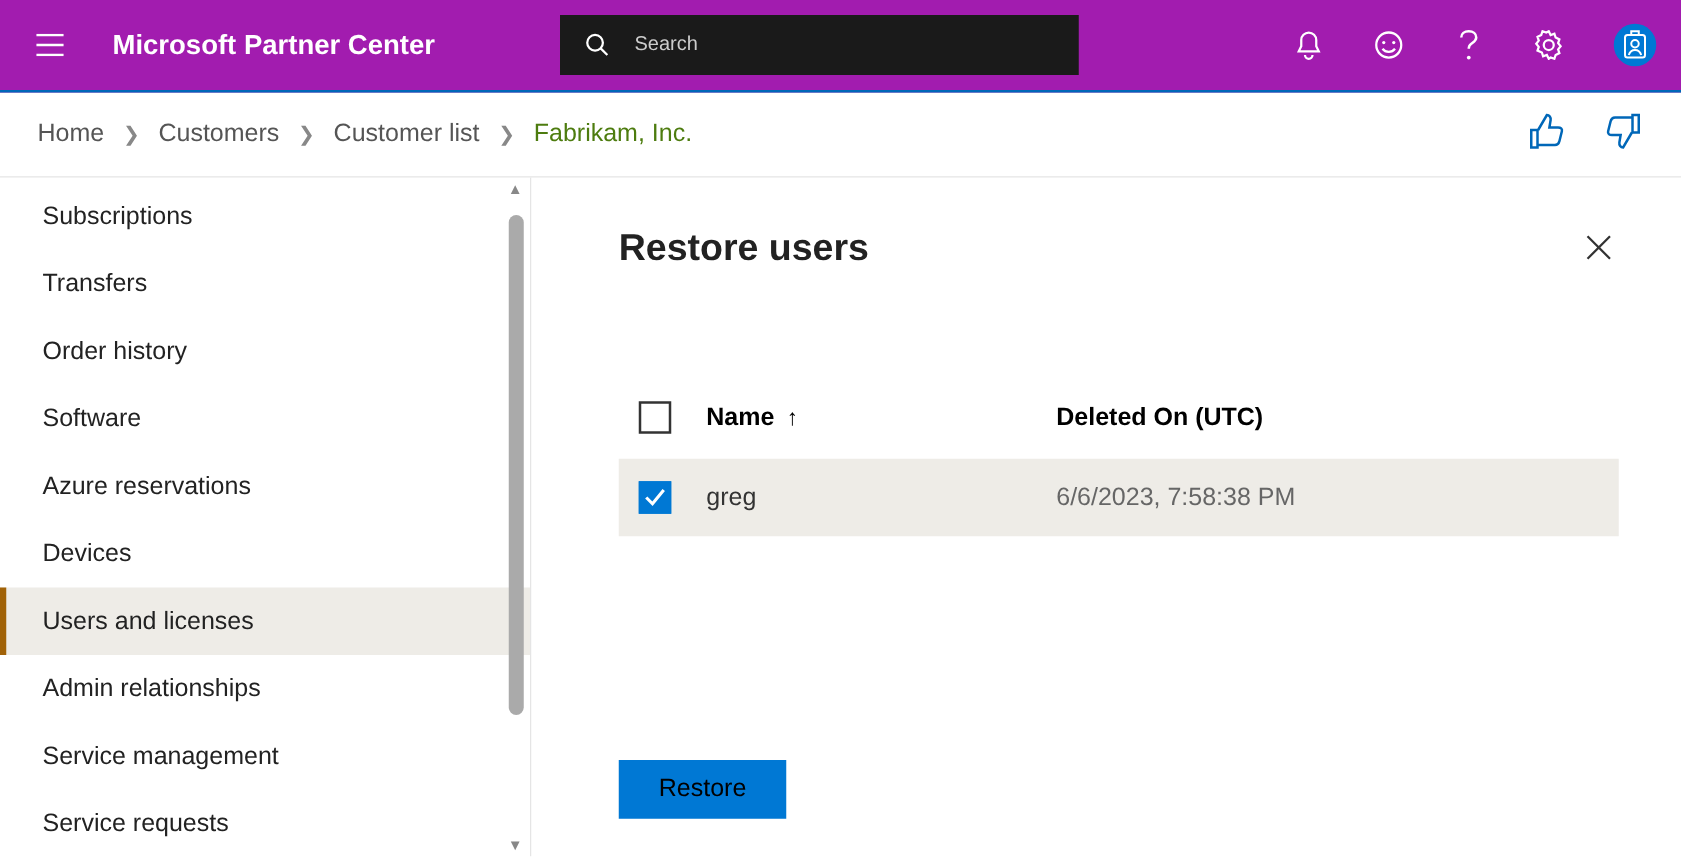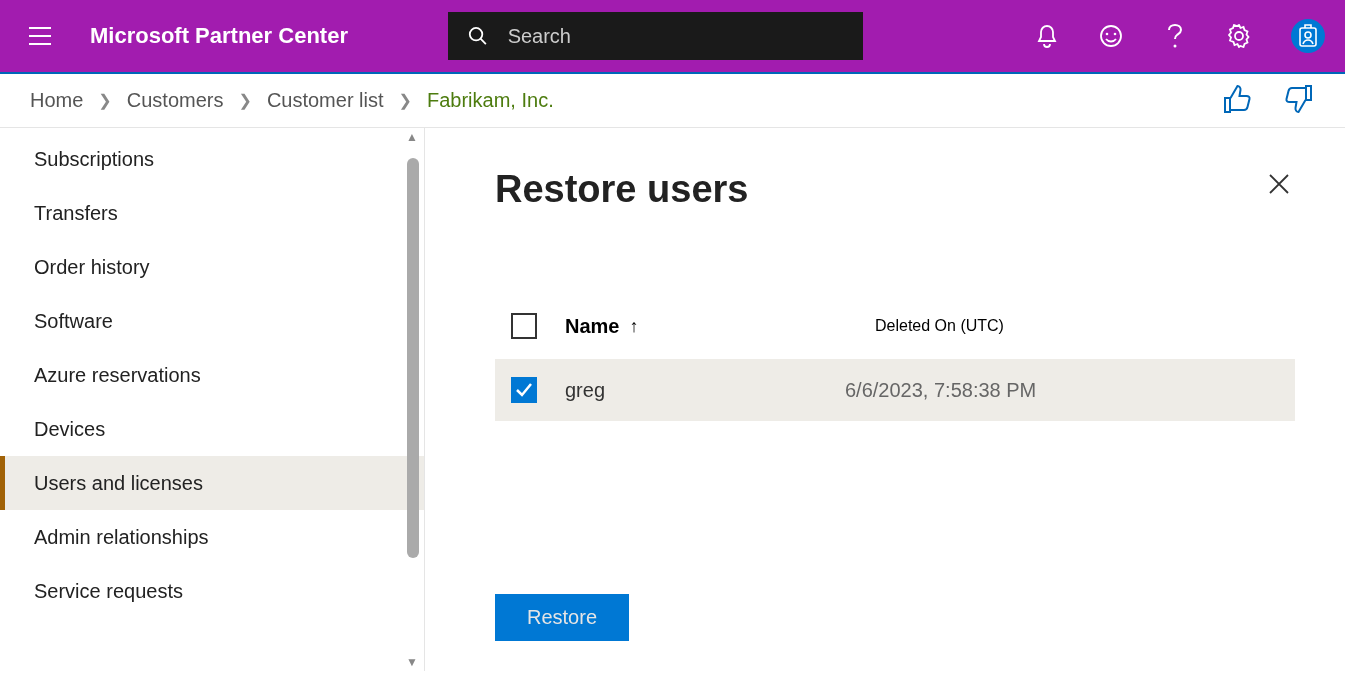--- a/index.html
+++ b/index.html
@@ -45,21 +45,21 @@
       display: flex;
       align-items: center;
       padding: 0 20px;
       gap: 20px;
     }
     .search-input {
       background: transparent;
       border: none;
       outline: none;
       color: #ccc;
-      font-size: 20px;
+      font-size: 16px;
       width: 100%;
     }
     .search-input::placeholder {
       color: #ccc;
     }
     .header-actions {
       margin-left: auto;
       display: flex;
       align-items: center;
       gap: 40px;
@@ -76,21 +76,21 @@
       width: 34px;
       height: 34px;
       border-radius: 50%;
       background: #0078d4;
       display: flex;
       align-items: center;
       justify-content: center;
       cursor: pointer;
     }
     .breadcrumb-bar {
-      height: 54px;
+      height: 68px;
       display: flex;
       align-items: center;
       padding: 0 30px;
       border-bottom: 1px solid #e5e5e5;
     }
     .breadcrumb {
       display: flex;
       align-items: center;
       gap: 15px;
       font-size: 20px;
@@ -173,21 +173,21 @@
       position: relative;
       display: flex;
       flex-direction: column;
     }
     .main-header {
       display: flex;
       justify-content: space-between;
       align-items: flex-start;
     }
     .main-title {
-      font-size: 38px;
+      font-size: 30px;
       font-weight: 600;
       color: #222;
     }
     .close-btn {
       cursor: pointer;
       padding: 5px;
     }
     .table {
       margin-top: 90px;
     }
@@ -214,23 +214,22 @@
     .col-name {
       margin-left: 28px;
       width: 280px;
       font-size: 20px;
       font-weight: 600;
       display: flex;
       align-items: center;
       gap: 10px;
     }
     .col-deleted {
-      font-size: 16px;
-      font-weight: 400;
-      margin-left: 30px;
+      font-size: 20px;
+      font-weight: 700;
     }
     .sort-arrow {
       font-size: 18px;
       cursor: pointer;
     }
     .table-row {
       display: flex;
       align-items: center;
       height: 62px;
       background: #eeece7;
@@ -246,21 +245,21 @@
     .cell-deleted {
       font-size: 20px;
       color: #666;
     }
     .footer {
       margin-top: auto;
       padding-left: -10px;
     }
     .restore-btn {
       background: #0078d4;
-      color: #e5e5e5;
+      color: #000000;
       border: none;
       font-size: 20px;
       padding: 12px 32px;
       cursor: pointer;
     }
   </style>
 </head>
 <body>
 
 <div class="header">
@@ -341,20 +340,21 @@
     <div class="scroll-arrow-up">▲</div>
     <div class="sidebar-items">
       <div class="sidebar-item">Subscriptions</div>
       <div class="sidebar-item">Transfers</div>
       <div class="sidebar-item">Order history</div>
       <div class="sidebar-item">Software</div>
       <div class="sidebar-item">Azure reservations</div>
       <div class="sidebar-item">Devices</div>
       <div class="sidebar-item active">Users and licenses</div>
       <div class="sidebar-item">Admin relationships</div>
+      <div class="sidebar-item">Service management</div>
       <div class="sidebar-item">Service requests</div>
     </div>
     <div class="scroll-thumb"></div>
     <div class="scroll-arrow-down">▼</div>
   </div>
 
   <div class="main">
     <div class="main-header">
       <div class="main-title">Restore users</div>
       <div class="close-btn">

